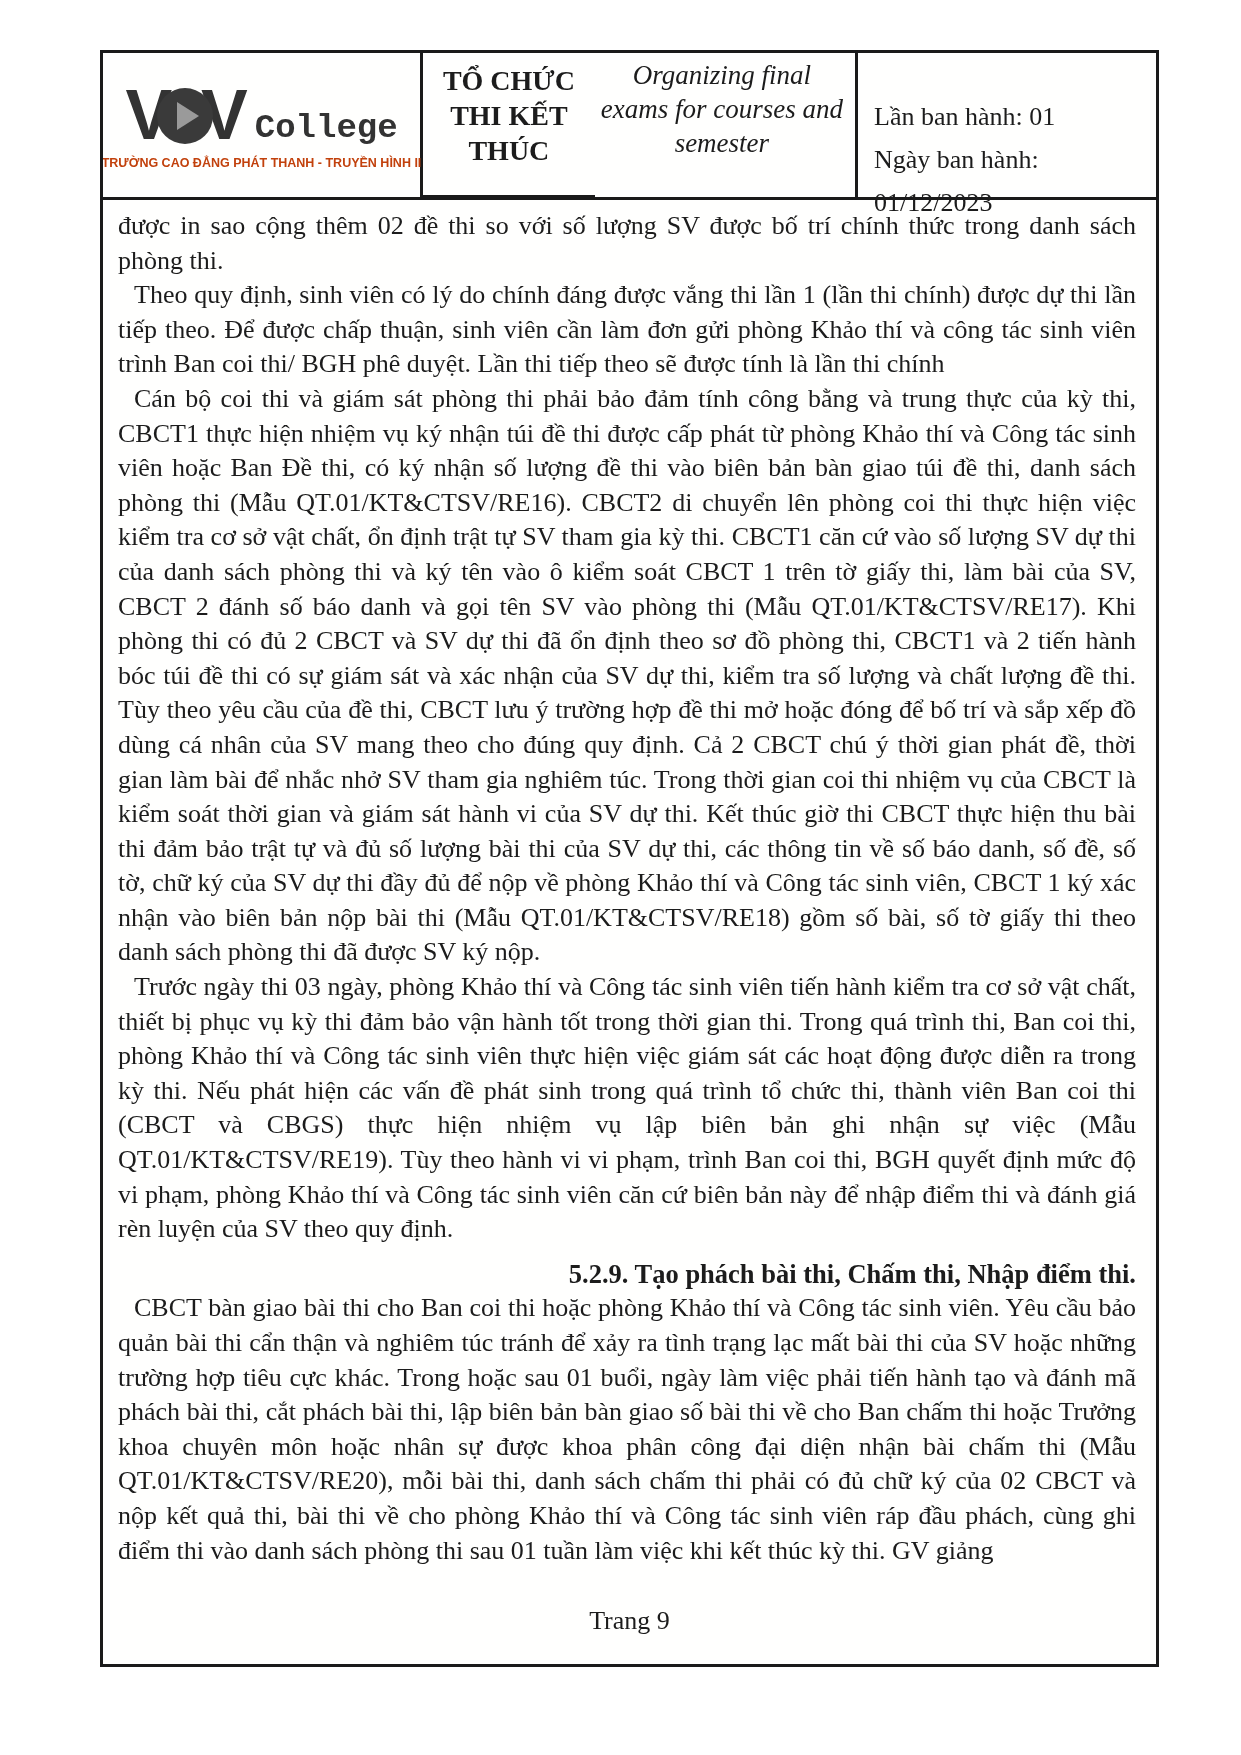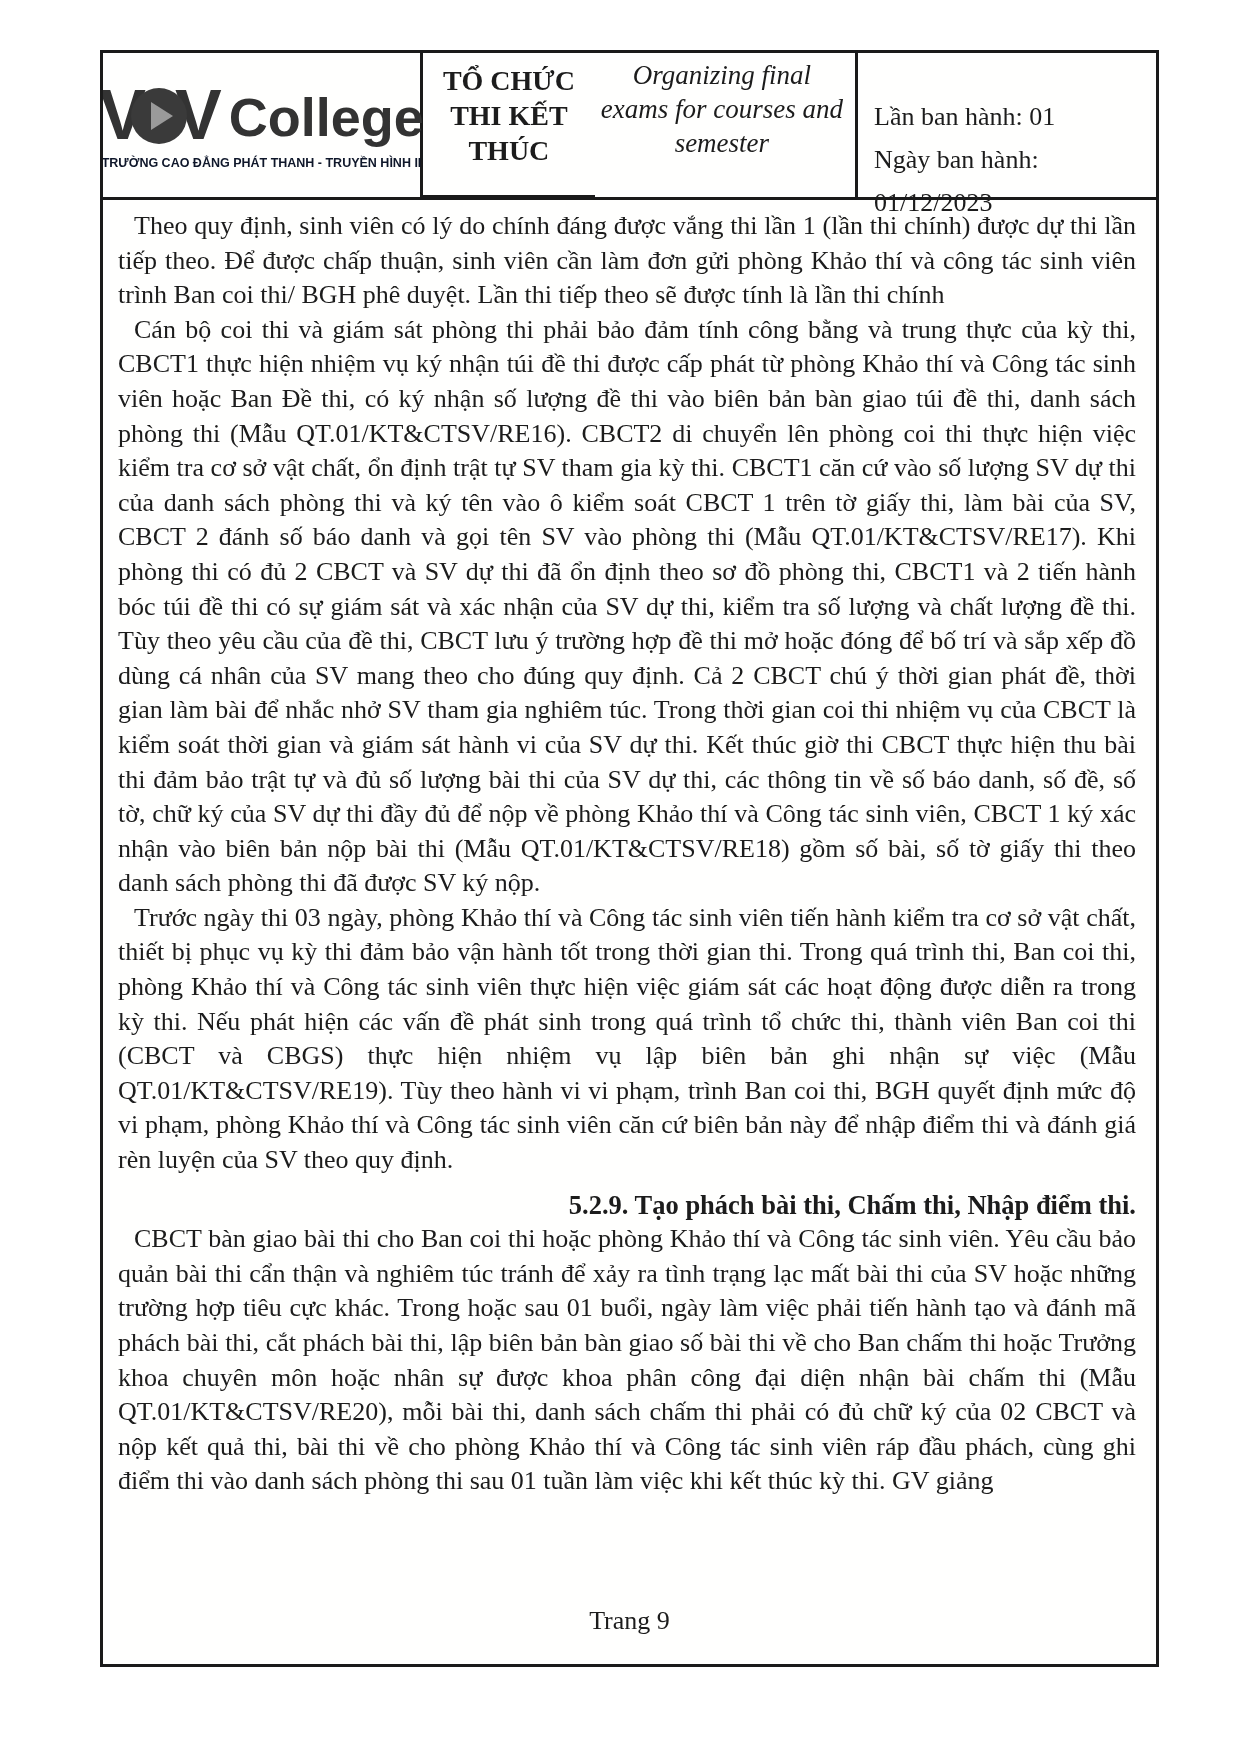--- a/index.html
+++ b/index.html
@@ -44,27 +44,27 @@
     display: inline-block;
   }
   .logo-play {
     position: absolute; left: 20px; top: 14px;
     width: 0; height: 0;
     border-top: 14px solid transparent;
     border-bottom: 14px solid transparent;
     border-left: 22px solid #9a9a9a;
   }
   .logo-college {
-    font-family: Liberation Sans, sans-serif;
-    font-weight: bold; font-size: 54px; color: #333333;
+    font-family: Liberation Mono, monospace;
+    font-weight: bold; font-size: 34px; color: #333333;
     margin-left: 10px; align-self: flex-end; line-height: 1.1;
   }
   .logo-school {
     font-family: "Liberation Sans", "DejaVu Sans", sans-serif;
-    font-weight: bold; font-size: 12.5px; color: #0f172a;
+    font-weight: bold; font-size: 12.5px; color: #c2410c;
     margin-top: 9px; white-space: nowrap;
   }
   .cell-title {
     width: 435px;
     border-right: 3px solid #1a1a1a;
     display: flex; 
   }
   .title-vi {
     text-align: center; font-weight: bold;
     font-size: 28px; line-height: 35px;
@@ -128,20 +128,21 @@
     </div>
 
     <div class="cell-issue">
       <div>Lần ban hành: 01</div>
       <div>Ngày ban hành: 01/12/2023</div>
     </div>
 
   </div>
 
   <div class="body-text">
+    <p class="para no-indent">được in sao cộng thêm 02 đề thi so với số lượng SV được bố trí chính thức trong danh sách phòng thi.</p>
     <p class="para">Theo quy định, sinh viên có lý do chính đáng được vắng thi lần 1 (lần thi chính) được dự thi lần tiếp theo. Để được chấp thuận, sinh viên cần làm đơn gửi phòng Khảo thí và công tác sinh viên trình Ban coi thi/ BGH phê duyệt. Lần thi tiếp theo sẽ được tính là lần thi chính</p>
     <p class="para">Cán bộ coi thi và giám sát phòng thi phải bảo đảm tính công bằng và trung thực của kỳ thi, CBCT1 thực hiện nhiệm vụ ký nhận túi đề thi được cấp phát từ phòng Khảo thí và Công tác sinh viên hoặc Ban Đề thi, có ký nhận số lượng đề thi vào biên bản bàn giao túi đề thi, danh sách phòng thi (Mẫu QT.01/KT&amp;CTSV/RE16). CBCT2 di chuyển lên phòng coi thi thực hiện việc kiểm tra cơ sở vật chất, ổn định trật tự SV tham gia kỳ thi. CBCT1 căn cứ vào số lượng SV dự thi của danh sách phòng thi và ký tên vào ô kiểm soát CBCT 1 trên tờ giấy thi, làm bài của SV, CBCT 2 đánh số báo danh và gọi tên SV vào phòng thi (Mẫu QT.01/KT&amp;CTSV/RE17). Khi phòng thi có đủ 2 CBCT và SV dự thi đã ổn định theo sơ đồ phòng thi, CBCT1 và 2 tiến hành bóc túi đề thi có sự giám sát và xác nhận của SV dự thi, kiểm tra số lượng và chất lượng đề thi. Tùy theo yêu cầu của đề thi, CBCT lưu ý trường hợp đề thi mở hoặc đóng để bố trí và sắp xếp đồ dùng cá nhân của SV mang theo cho đúng quy định. Cả 2 CBCT chú ý thời gian phát đề, thời gian làm bài để nhắc nhở SV tham gia nghiêm túc. Trong thời gian coi thi nhiệm vụ của CBCT là kiểm soát thời gian và giám sát hành vi của SV dự thi. Kết thúc giờ thi CBCT thực hiện thu bài thi đảm bảo trật tự và đủ số lượng bài thi của SV dự thi, các thông tin về số báo danh, số đề, số tờ, chữ ký của SV dự thi đầy đủ để nộp về phòng Khảo thí và Công tác sinh viên, CBCT 1 ký xác nhận vào biên bản nộp bài thi (Mẫu QT.01/KT&amp;CTSV/RE18) gồm số bài, số tờ giấy thi theo danh sách phòng thi đã được SV ký nộp.</p>
     <p class="para">Trước ngày thi 03 ngày, phòng Khảo thí và Công tác sinh viên tiến hành kiểm tra cơ sở vật chất, thiết bị phục vụ kỳ thi đảm bảo vận hành tốt trong thời gian thi. Trong quá trình thi, Ban coi thi, phòng Khảo thí và Công tác sinh viên thực hiện việc giám sát các hoạt động được diễn ra trong kỳ thi. Nếu phát hiện các vấn đề phát sinh trong quá trình tổ chức thi, thành viên Ban coi thi (CBCT và CBGS) thực hiện nhiệm vụ lập biên bản ghi nhận sự việc (Mẫu QT.01/KT&amp;CTSV/RE19). Tùy theo hành vi vi phạm, trình Ban coi thi, BGH quyết định mức độ vi phạm, phòng Khảo thí và Công tác sinh viên căn cứ biên bản này để nhập điểm thi và đánh giá rèn luyện của SV theo quy định.</p>
     <h3 class="section-heading">5.2.9. Tạo phách bài thi, Chấm thi, Nhập điểm thi.</h3>
     <p class="para">CBCT bàn giao bài thi cho Ban coi thi hoặc phòng Khảo thí và Công tác sinh viên. Yêu cầu bảo quản bài thi cẩn thận và nghiêm túc tránh để xảy ra tình trạng lạc mất bài thi của SV hoặc những trường hợp tiêu cực khác. Trong hoặc sau 01 buổi, ngày làm việc phải tiến hành tạo và đánh mã phách bài thi, cắt phách bài thi, lập biên bản bàn giao số bài thi về cho Ban chấm thi hoặc Trưởng khoa chuyên môn hoặc nhân sự được khoa phân công đại diện nhận bài chấm thi (Mẫu QT.01/KT&amp;CTSV/RE20), mỗi bài thi, danh sách chấm thi phải có đủ chữ ký của 02 CBCT và nộp kết quả thi, bài thi về cho phòng Khảo thí và Công tác sinh viên ráp đầu phách, cùng ghi điểm thi vào danh sách phòng thi sau 01 tuần làm việc khi kết thúc kỳ thi. GV giảng</p>
   </div>
 
   <div class="footer">Trang 9</div>
 
 </div>

